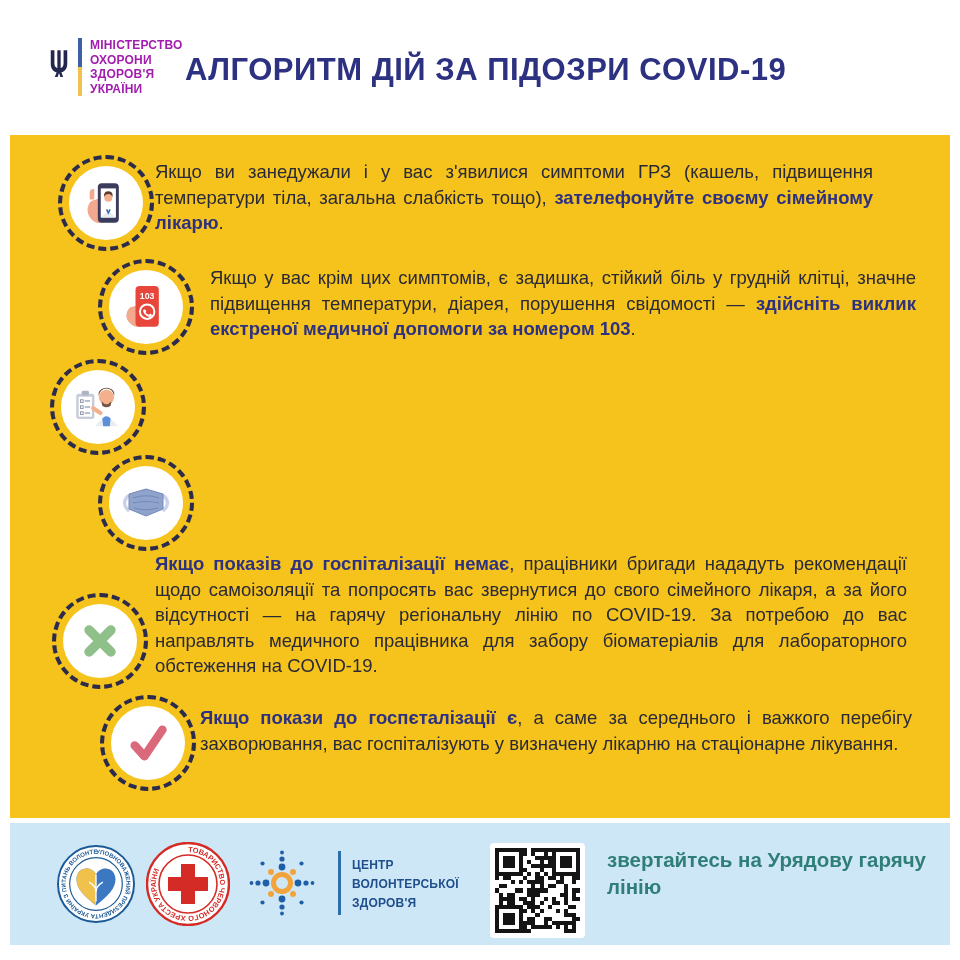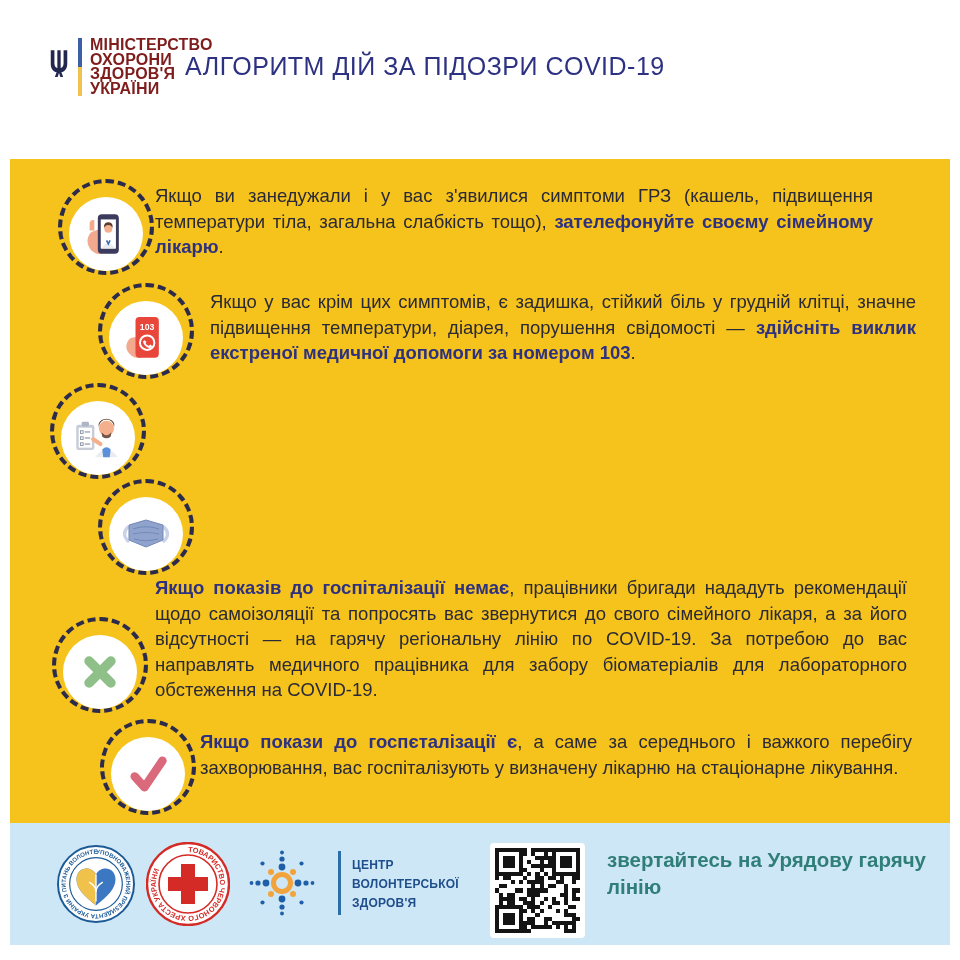--- a/index.html
+++ b/index.html
@@ -8,32 +8,32 @@
     font-family: "Liberation Sans", sans-serif;
     background: #ffffff;
     position: relative;
     overflow: hidden;
   }
 
   
   .header { position: absolute; left: 0; top: 0; width: 960px; height: 135px; background: #ffffff; }
   .moh-logo { position: absolute; left: 48px; top: 38px; display: flex; align-items: center; gap: 8px; }
   .moh-bar { width: 4px; height: 58px; background: linear-gradient(#3D5FA8 0 50%, #F2C24E 50% 100%); }
-  .moh-text { font-size: 16px; font-weight: 700; line-height: 14.5px; color: #7f1d1d; letter-spacing: .2px; }
+  .moh-text { font-size: 12px; font-weight: 700; line-height: 14.5px; color: #a21caf; letter-spacing: .2px; }
   .page-title {
     position: absolute; left: 185px; top: 52px; width: 760px;
-    font-size: 25px; font-weight: 400; letter-spacing: .5px; color: #2D3181;
+    font-size: 31px; font-weight: 700; letter-spacing: .5px; color: #2D3181;
   }
 
   
-  .yellow-panel { position: absolute; left: 10px; top: 135px; width: 940px; height: 683px; background: #F5C31B; margin-top: 24px; }
+  .yellow-panel { position: absolute; left: 10px; top: 135px; width: 940px; height: 683px; background: #F5C31B; }
 
   .icon-ring {
     position: absolute; width: 96px; height: 96px; border-radius: 50%;
-    border: 4px dashed #2C2B4B; display: flex; align-items: flex-end; justify-content: center;
+    border: 4px dashed #2C2B4B; display: flex; align-items: center; justify-content: center;
   }
   .icon-disc { width: 74px; height: 74px; border-radius: 50%; background: #ffffff; display: flex; align-items: center; justify-content: center; }
 
   .step-text {
     position: absolute; font-size: 18.5px; line-height: 25.5px; color: #2A2937;
     text-align: justify;
   }
   .step-text b { font-weight: 700; color: #2E3180; }
 
   

